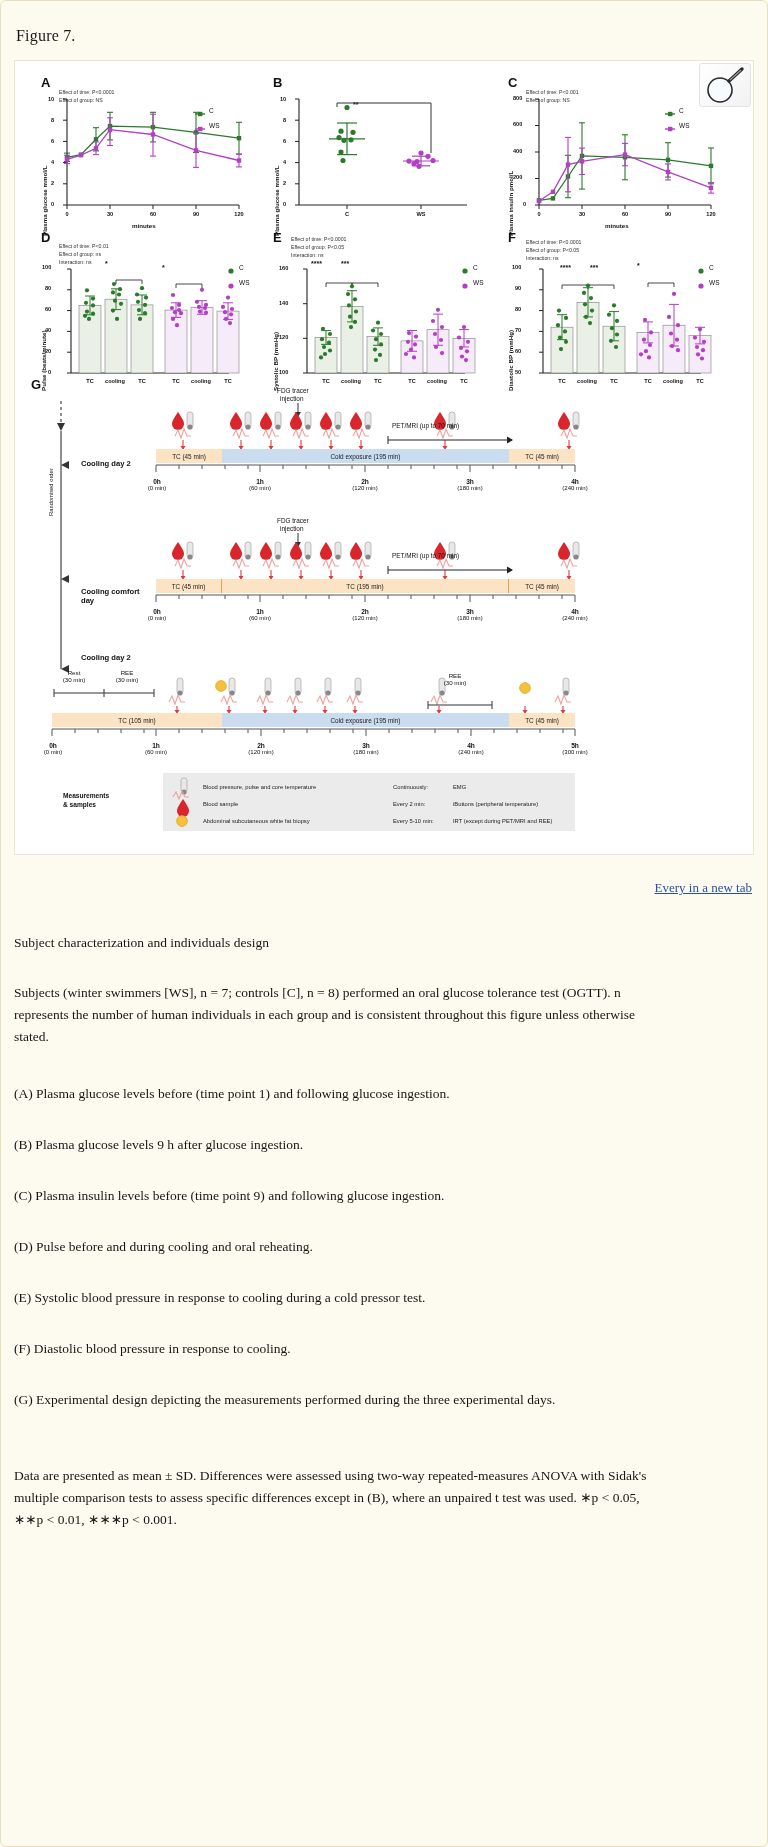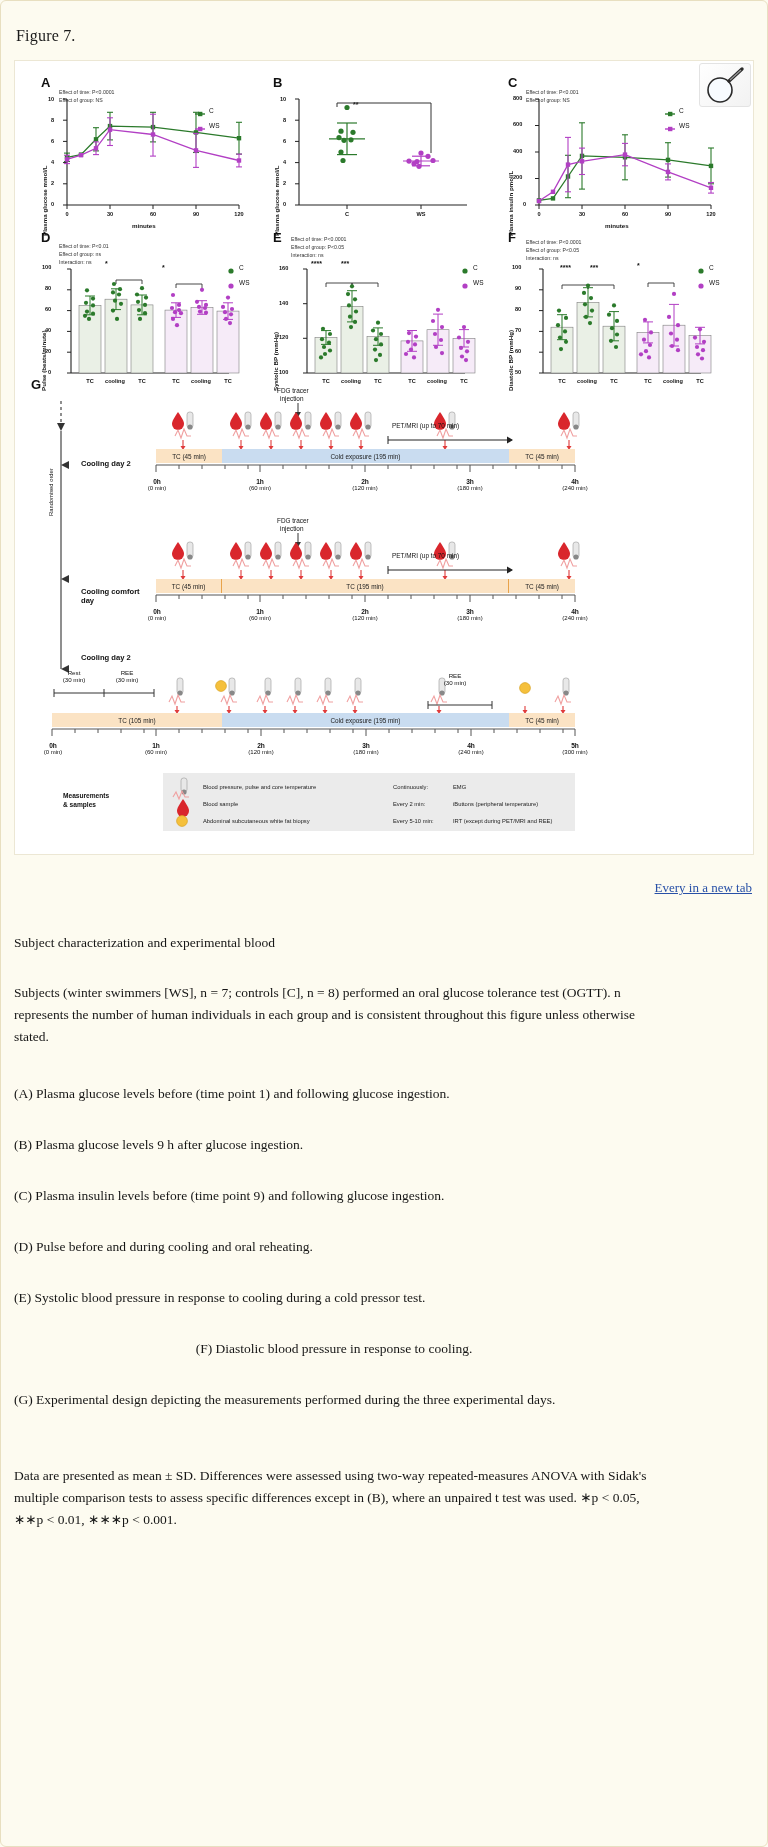--- a/index.html
+++ b/index.html
@@ -1190,22 +1190,22 @@
   <div class="meas-t" style="left:438px;top:723px;">EMG</div>
   <div class="meas-t" style="left:378px;top:740px;">Every 2 min:</div>
   <div class="meas-t" style="left:438px;top:740px;">iButtons (peripheral temperature)</div>
   <div class="meas-t" style="left:378px;top:757px;">Every 5-10 min:</div>
   <div class="meas-t" style="left:438px;top:757px;">IRT (except during PET/MRI and REE)</div>
 
 </div>
 
 <a class="open-tab" href="#">Every in a new tab</a>
 
-<div class="caption" style="top:932px;">Subject characterization and experimental blood</div>
+<div class="caption" style="top:932px;">Subject characterization and individuals design</div>
 <div class="caption" style="top:982px;">Subjects (winter swimmers [WS], n  = 7; controls [C], n  = 8) performed an oral glucose tolerance test (OGTT). n represents the number of human individuals in each group and is consistent throughout this figure unless otherwise stated.</div>
 <div class="caption" style="top:1083px;">(A) Plasma glucose levels before (time point 1) and following glucose ingestion.</div>
 <div class="caption" style="top:1134px;">(B) Plasma glucose levels 9  h after glucose ingestion.</div>
 <div class="caption" style="top:1185px;">(C) Plasma insulin levels before (time point 9) and following glucose ingestion.</div>
 <div class="caption" style="top:1236px;">(D) Pulse before and during cooling and oral reheating.</div>
 <div class="caption" style="top:1287px;">(E) Systolic blood pressure in response to cooling during a cold pressor test.</div>
-<div class="caption" style="top:1338px;text-align:center;">(F) Diastolic blood pressure in response to cooling.</div>
+<div class="caption" style="top:1338px;">(F) Diastolic blood pressure in response to cooling.</div>
 <div class="caption" style="top:1389px;">(G) Experimental design depicting the measurements performed during the three experimental days.</div>
 <div class="caption" style="top:1465px;">Data are presented as mean ± SD. Differences were assessed using two-way repeated-measures ANOVA with Sidak's multiple comparison tests to assess specific differences except in (B), where an unpaired t test was used. ∗p  &lt; 0.05, ∗∗p  &lt; 0.01, ∗∗∗p  &lt; 0.001.</div>
 
 </body></html>

